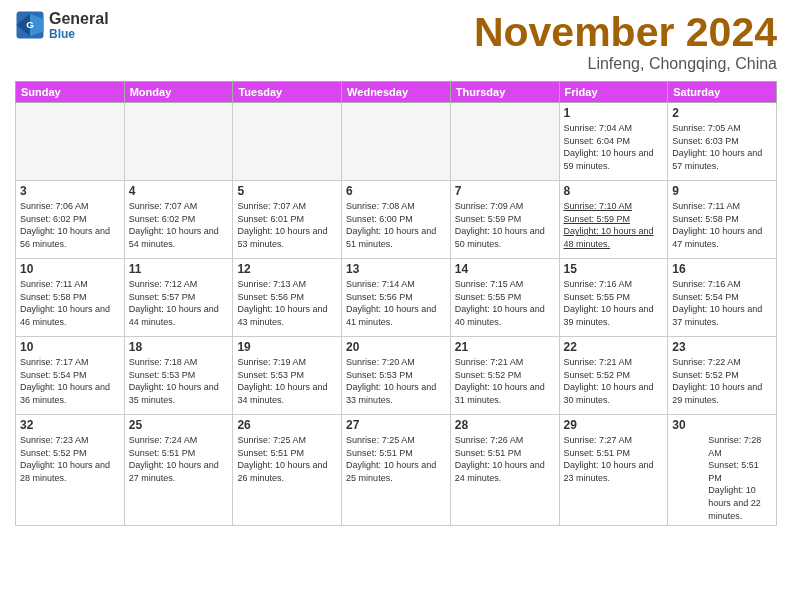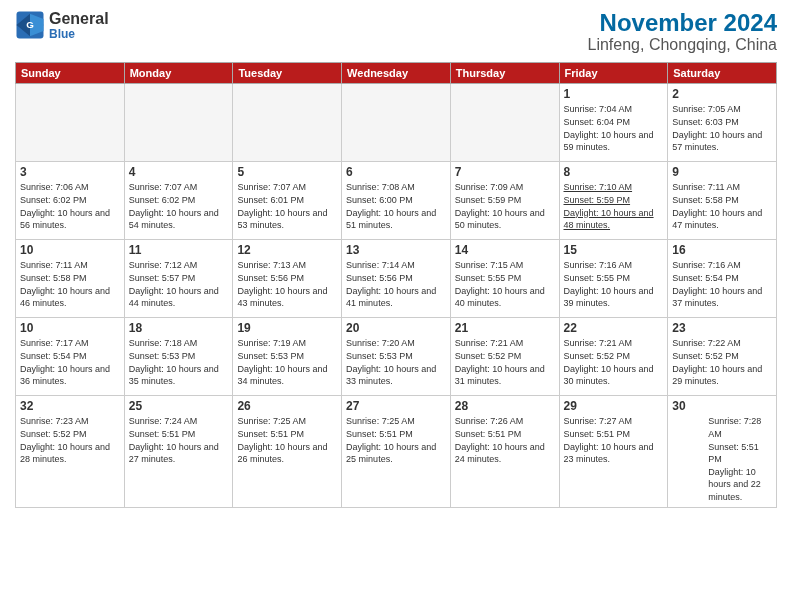--- a/index.html
+++ b/index.html
@@ -42,36 +42,36 @@
     }
     .logo-icon {
       width: 30px;
       height: 30px;
       margin-right: 4px;
     }
     .title-block {
       text-align: right;
     }
     .month-title {
-      font-size: 24px;
-      font-weight: bold;
-      color: #0369a1;
+      font-size: 41px;
+      font-weight: bold;
+      color: #a16207;
       line-height: 1.1;
     }
     .location {
       font-size: 16px;
       color: #555;
     }
     .calendar {
       width: 100%;
       border-collapse: collapse;
       table-layout: fixed;
     }
     .calendar th {
-      background: #b91c1c;
+      background: #d946ef;
       color: #fff;
       font-size: 11px;
       font-weight: bold;
       text-align: left;
       padding: 4px 5px;
       border: 1px solid #aaa;
     }
     .calendar td {
       vertical-align: top;
       padding: 3px 4px;

